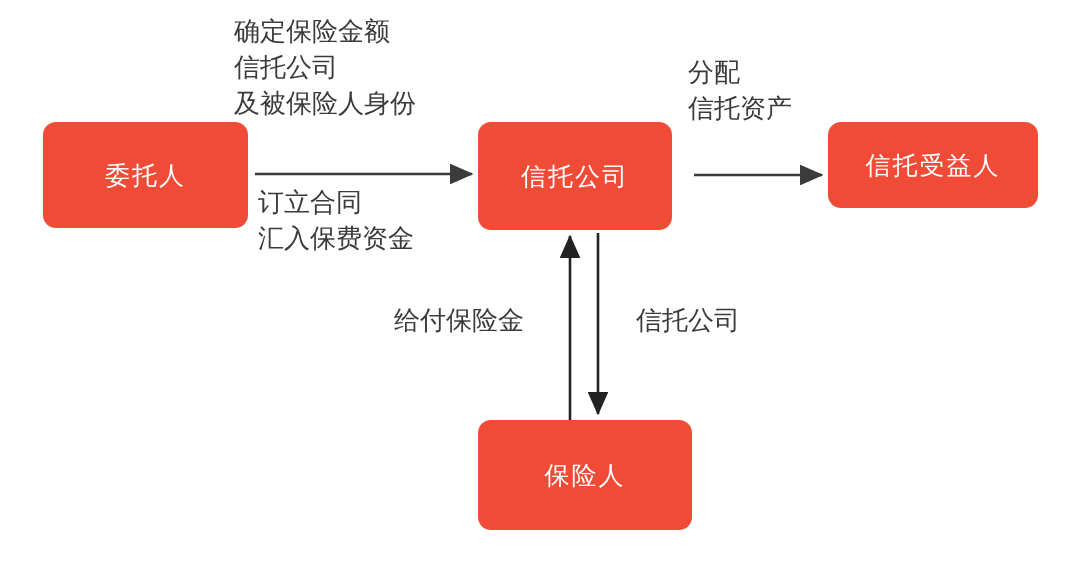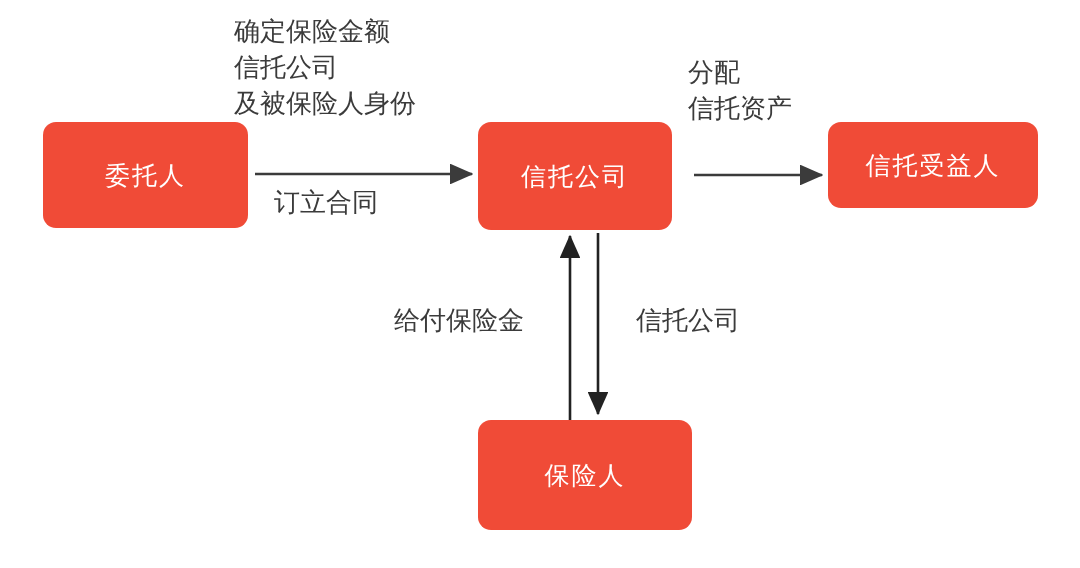--- a/index.html
+++ b/index.html
@@ -45,21 +45,21 @@
     position: absolute;
     color: #3b3b3b;
     font-family: "Liberation Serif", "DejaVu Serif", serif;
     font-size: 26px;
     line-height: 36px;
     white-space: nowrap;
   }
   .edge-label .line { display: block; }
 
   #label-terms        { left: 234px; top: 14px; }
-  #label-contract     { left: 274px; top: 185px; }
+  #label-contract     { left: 258px; top: 185px; }
   #label-distribute   { left: 688px; top: 55px; }
   #label-payout       { left: 362px; top: 303px; margin-left: 32px; }
   #label-premium      { left: 636px; top: 303px; }
 
   #arrows-layer {
     position: absolute;
     left: 0;
     top: 0;
     width: 1080px;
     height: 568px;
@@ -110,20 +110,21 @@
   </div>
 
   <div class="edge-label" id="label-terms">
     <span class="line">确定保险金额</span>
     <span class="line">信托公司</span>
     <span class="line">及被保险人身份</span>
   </div>
 
   <div class="edge-label" id="label-contract">
     <span class="line">订立合同</span>
+    <span class="line">汇入保费资金</span>
   </div>
 
   <div class="edge-label" id="label-distribute">
     <span class="line">分配</span>
     <span class="line">信托资产</span>
   </div>
 
   <div class="edge-label" id="label-payout">
     <span class="line">给付保险金</span>
   </div>

